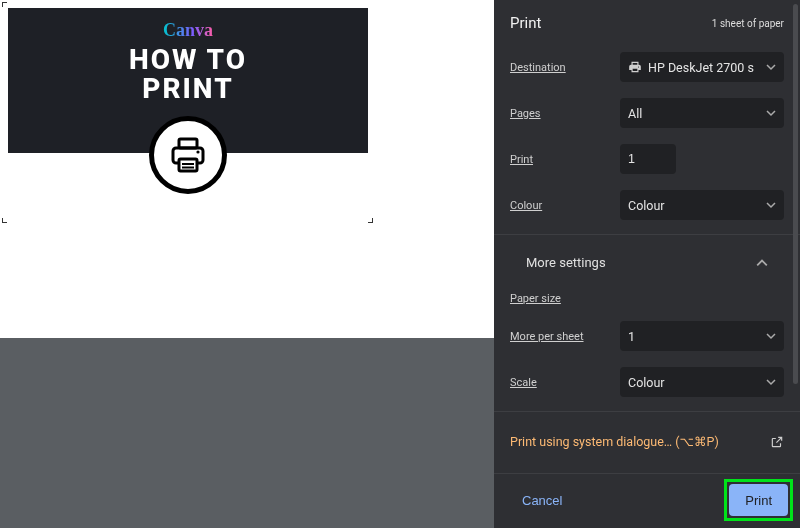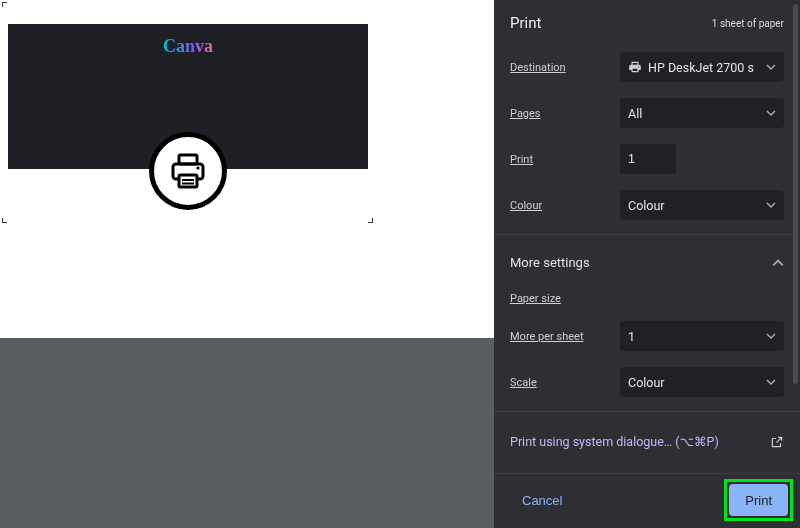--- a/index.html
+++ b/index.html
@@ -1,20 +1,20 @@
 <!DOCTYPE html>
 <html><head>
 <meta charset="utf-8">
 <style>
   * { box-sizing: border-box; margin: 0; padding: 0; }
   html, body { width: 800px; height: 528px; overflow: hidden; font-family: -apple-system, BlinkMacSystemFont, "Segoe UI", Roboto, Arial, sans-serif; }
   .app { display: flex; width: 100%; height: 100%; background: #5a5e62; }
   .preview-col { flex: 1 1 auto; display: flex; flex-direction: column; }
   .preview-area { background: #fff; width: 494px; height: 338px; position: relative; }
-  .page { position: absolute; left: 8px; top: 24px; width: 360px; height: 210px; background: #fff; }
+  .page { position: absolute; left: 8px; top: 8px; width: 360px; height: 210px; background: #fff; }
   .page-band { width: 360px; height: 145px; background: #1e2026; display: flex; flex-direction: column; align-items: center; }
   .canva-logo { margin-top: 12px; font-family: "Comic Sans MS", cursive; font-weight: 700; font-size: 18px; background: linear-gradient(90deg,#00c4cc 0%, #7d5cff 60%, #ff5ea8 100%); -webkit-background-clip: text; background-clip: text; color: transparent; }
   .page-title { color: #fff; font-weight: 800; letter-spacing: 2px; text-align: center; line-height: 1.05; font-size: 28px; margin-top: 4px; }
   .printer-badge { position: absolute; left: 50%; top: 108px; transform: translateX(-50%); width: 78px; height: 78px; border-radius: 50%; background: #fff; border: 5px solid #000; display: flex; align-items: center; justify-content: center; }
   .crop { position: absolute; border-color: #333; }
   .crop.tl { left: 2px; top: 2px; width: 5px; height: 5px; border-left: 1px solid #333; border-top: 1px solid #333; }
   .crop.bl { left: 2px; top: 218px; width: 5px; height: 5px; border-left: 1px solid #333; border-bottom: 1px solid #333; }
   .crop.br { left: 368px; top: 218px; width: 5px; height: 5px; border-right: 1px solid #333; border-bottom: 1px solid #333; }
 
   .panel { width: 306px; height: 100%; background: #2e2f33; color: #e6e6e6; display: flex; flex-direction: column; font-size: 13px; position: relative; }
@@ -23,41 +23,45 @@
   .panel-title { font-size: 15px; color: #f1f1f1; }
   .sheet-count { font-size: 10px; color: #ddd; }
   .row { display: flex; align-items: center; padding: 8px 16px; }
   .row-label { width: 110px; color: #cfcfcf; font-size: 11px; text-decoration: underline; }
   .select { flex: 1; background: #202124; color: #e4e4e4; height: 30px; border-radius: 4px; display: flex; align-items: center; padding: 0 8px; justify-content: space-between; cursor: pointer; font-size: 12.5px; }
   .select .sel-text { white-space: nowrap; overflow: hidden; text-overflow: ellipsis; }
   .select svg.caret { flex: 0 0 auto; margin-left: 6px; }
   .select .leading { display: flex; align-items: center; gap: 6px; overflow: hidden; }
   .input { width: 56px; background: #202124; color: #e4e4e4; height: 30px; border: none; border-radius: 4px; padding: 0 8px; font-size: 12.5px; }
   .divider { height: 1px; background: #3d3e42; margin: 6px 0; }
-  .more-row { display: flex; align-items: center; justify-content: space-between; padding: 14px 16px; cursor: pointer; color: #e0e0e0; font-size: 13px; }
-  .sys-row { display: flex; align-items: center; justify-content: space-between; padding: 16px 16px 10px 16px; color: #c4b5fd; font-size: 12.5px; cursor: pointer; }
+  .more-row { display: flex; align-items: center; justify-content: space-between; padding: 14px 32px; cursor: pointer; color: #e0e0e0; font-size: 13px; }
+  .sys-row { display: flex; align-items: center; justify-content: space-between; padding: 16px 16px 10px 16px; color: #fdba74; font-size: 12.5px; cursor: pointer; }
   .footer { display: flex; justify-content: space-between; gap: 8px; padding: 10px 12px 12px 12px; border-top: 1px solid #3d3e42; }
   .btn { height: 32px; padding: 0 16px; border-radius: 4px; font-size: 13px; display: flex; align-items: center; justify-content: center; cursor: pointer; border: none; }
   .btn-cancel { background: transparent; color: #8ab4f8; }
   .btn-print { background: #8ab4f8; color: #202124; font-weight: 500; }
   .btn-print-wrap { outline: 3px solid #00e21a; outline-offset: 2px; }
   .scrollbar { position: absolute; right: 2px; top: 4px; width: 5px; height: 380px; background: #4a4b4f; border-radius: 3px; }
 </style>
 </head>
 <body>
 
 <div class="app">
   <div class="preview-col">
     <div class="preview-area">
       <span class="crop tl"></span>
       <span class="crop bl"></span>
       <span class="crop br"></span>
       <div class="page">
         <div class="page-band">
           <div class="canva-logo">Canva</div>
+          <div class="page-title">
+            <span>HOW TO</span><br>
+            <span>PRINT</span>
+          </div>
         </div>
         <div class="printer-badge">
           <svg width="44" height="44" viewBox="0 0 44 44">
             <rect x="13" y="6" width="18" height="9" rx="1.5" fill="none" stroke="#000" stroke-width="3"></rect>
             <rect x="7" y="15" width="30" height="15" rx="3" fill="none" stroke="#000" stroke-width="3"></rect>
             <rect x="13" y="26" width="18" height="12" rx="1.5" fill="#fff" stroke="#000" stroke-width="3"></rect>
             <line x1="16" y1="31" x2="28" y2="31" stroke="#000" stroke-width="2"></line>
             <line x1="16" y1="34.5" x2="28" y2="34.5" stroke="#000" stroke-width="2"></line>
             <circle cx="32" cy="19" r="1.6" fill="#000"></circle>
           </svg>

